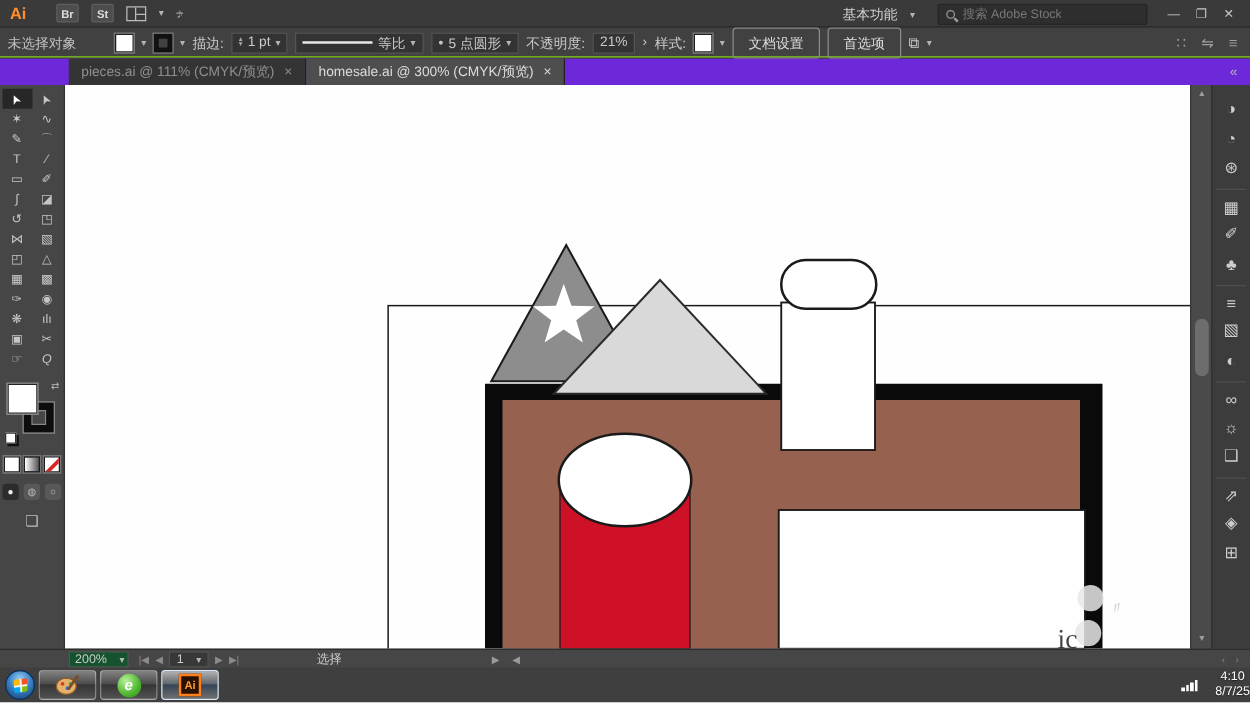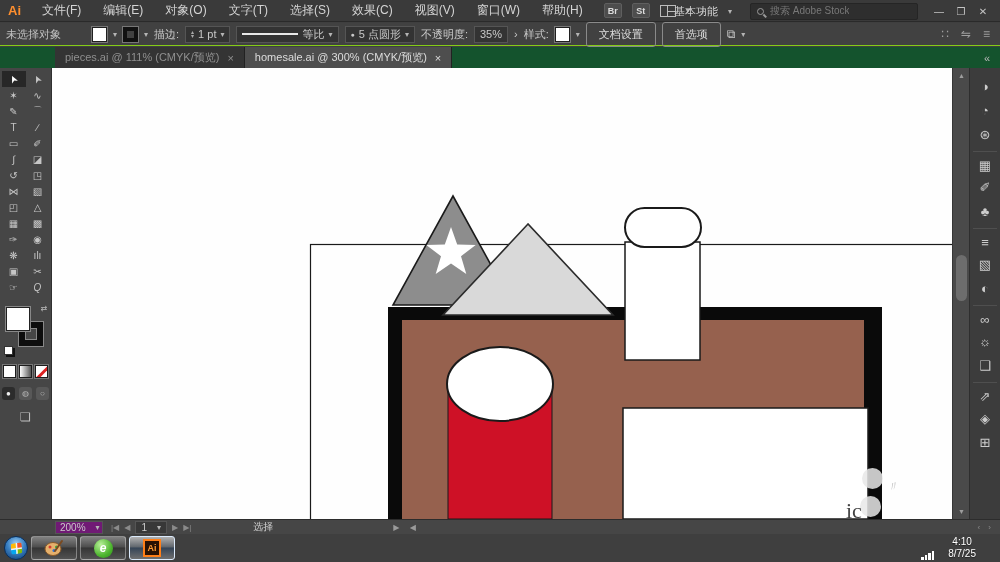--- a/index.html
+++ b/index.html
@@ -40,21 +40,21 @@
   .swatch-stroke { width:15px; height:15px; border:4px solid #111; background:#414141; outline:1px solid #777; }
   .cb-field { background:#333; border:1px solid #555; height:17px; display:flex; align-items:center; padding:0 5px; gap:4px; }
   .stepper { display:flex; flex-direction:column; line-height:4px; font-size:6px; color:#aaa; }
   .strokeline { width:56px; height:2px; background:#e8e8e8; }
   .dot { font-size:7px; }
   .cb-btn { border:1px solid #8a8a8a; border-radius:3px; padding:4px 12px; color:#ddd; font-size:11px; background:transparent; }
   .transform-ic { color:#c9c9c9; font-size:12px; }
   .cb-right { margin-left:auto; display:flex; gap:12px; align-items:center; color:#9f9f9f; padding-right:4px; font-size:12px; }
 
   
-  .tabbar { position:absolute; left:0; top:47px; width:1000px; height:21px; background:#14532d;
+  .tabbar { position:absolute; left:0; top:47px; width:1000px; height:21px; background:#6d28d9;
     display:flex; align-items:flex-end; padding-left:55px; }
   .tab { height:21px; display:flex; align-items:center; gap:8px; padding:0 10px; font-size:11px;
     border-right:1px solid #222; white-space:nowrap; }
   .tab.inactive { background:#343434; color:#8f8f8f; }
   .tab.active { background:#4e4e4e; color:#dcdcdc; }
   .tab-close { font-size:11px; color:inherit; }
   .collapse-panels { margin-left:auto; color:#b9b9b9; font-size:11px; padding:0 10px 4px 0; }
 
   
   .toolbar { position:absolute; left:0; top:68px; width:52px; height:451px; background:#464646; border-right:1px solid #303030; }
@@ -92,21 +92,21 @@
   
   .dock { position:absolute; left:969px; top:68px; width:31px; height:451px; background:#3c3c3c; border-left:1px solid #2e2e2e; }
   #dock-icons { display:flex; flex-direction:column; align-items:center; padding-top:6px; }
   .panel-btn { width:24px; height:24px; display:flex; align-items:center; justify-content:center; color:#cdcdcd; font-size:13px; }
   .panel-btn.new-group { border-top:1px solid #4f4f4f; margin-top:5px; padding-top:4px; }
   #dock-icons .panel-btn:first-child { border-top:none; margin-top:0; padding-top:0; }
 
   
   .statusbar { position:absolute; left:0; top:519px; width:1000px; height:15px; background:#464646;
     border-top:1px solid #2c2c2c; display:flex; align-items:center; color:#c9c9c9; font-size:10px; }
-  .sb-zoom { margin-left:55px; background:#701a75; border:1px solid #555; height:13px; display:flex; align-items:center; gap:10px; padding:0 4px; width:48px; }
+  .sb-zoom { margin-left:55px; background:#14532d; border:1px solid #555; height:13px; display:flex; align-items:center; gap:10px; padding:0 4px; width:48px; }
   .sb-nav { display:flex; align-items:center; gap:5px; margin-left:8px; color:#8a8a8a; font-size:8px; }
   .sb-board { background:#383838; border:1px solid #555; height:13px; display:flex; align-items:center; gap:10px; padding:0 5px; color:#ccc; font-size:10px; }
   .sb-tool { margin-left:62px; color:#cfcfcf; }
   .sb-arrows { margin-left:120px; color:#9a9a9a; font-size:8px; letter-spacing:4px; }
   .sb-corner { margin-left:auto; margin-right:6px; color:#8a8a8a; font-size:8px; letter-spacing:3px; }
 
   
   .watermark { position:absolute; left:820px; top:450px; width:140px; height:100px; z-index:40; pointer-events:none; }
   .wm-dot { position:absolute; width:21px; height:21px; border-radius:50%; background:#e8e8e8; opacity:.85; }
   .wm-d1 { left:42px; top:18px; } .wm-d2 { left:40px; top:46px; }
@@ -128,43 +128,32 @@
                conic-gradient(from 0deg,#f35325 0 25%,#81bc06 0 50%,#05a6f0 0 75%,#ffba08 0);
     transform:rotate(-4deg) skewY(-4deg); }
   .task-app { width:46px; height:24px; margin-left:3px; border-radius:3px; border:1px solid rgba(255,255,255,.35);
     background:linear-gradient(180deg,rgba(255,255,255,.35),rgba(255,255,255,.08) 45%,rgba(0,0,0,.15) 50%,rgba(255,255,255,.1));
     display:flex; align-items:center; justify-content:center; }
   .task-app.active { background:linear-gradient(180deg,rgba(255,255,255,.6),rgba(200,225,250,.25) 45%,rgba(30,80,140,.3) 50%,rgba(255,255,255,.25)); border-color:#dbeafb; }
   .ai-app-ic { width:18px; height:18px; background:#2a1203; border:2px solid #ff7f18; color:#ff9a33;
     font-size:9px; font-weight:bold; display:flex; align-items:center; justify-content:center; }
   .browser-ic { width:19px; height:19px; border-radius:50%; background:radial-gradient(circle at 35% 30%,#b9f09a,#4db52e 60%,#2c8c18);
     color:#fff; font-weight:bold; font-size:12px; font-style:italic; display:flex; align-items:center; justify-content:center; }
-  .tb-right { margin-left:auto; display:flex; align-items:flex-end; gap:14px; padding-right:24px; }
+  .tb-right { margin-left:auto; display:flex; align-items:center; gap:14px; padding-right:0; }
   .net-ic { display:flex; align-items:flex-end; gap:1px; }
   .net-ic i { display:block; width:2.5px; background:#fff; }
   .clock { color:#fff; font-size:10px; text-align:center; line-height:12px; text-shadow:0 1px 1px rgba(0,0,0,.5); }
 </style>
 </head>
 <body>
 
 <div id="app">
 
   <div class="menubar">
     <span class="ai-logo">Ai</span>
-    <div id="menu-items">
-        <span class="menu-item">文件(F)</span>
-        <span class="menu-item">编辑(E)</span>
-        <span class="menu-item">对象(O)</span>
-        <span class="menu-item">文字(T)</span>
-        <span class="menu-item">选择(S)</span>
-        <span class="menu-item">效果(C)</span>
-        <span class="menu-item">视图(V)</span>
-        <span class="menu-item">窗口(W)</span>
-        <span class="menu-item">帮助(H)</span>
-      </div>
     <div class="qb">
       <span class="badge">Br</span>
       <span class="badge">St</span>
       <span class="layout-ic"></span>
       <span class="caret">▾</span>
       <span class="mute">♪</span>
     </div>
     <div class="mb-right">
       <span class="workspace-btn">
         <span>基本功能</span>
@@ -202,21 +191,21 @@
       <span>等比</span>
       <span class="caret">▾</span>
     </span>
     <span class="cb-field">
       <span class="dot">●</span>
       <span>5 点圆形</span>
       <span class="caret">▾</span>
     </span>
     <span>不透明度:</span>
     <span class="cb-field">
-      <span>35%</span>
+      <span>21%</span>
     </span>
     <span>›</span>
     <span>样式:</span>
     <span class="swatch-w"></span>
     <span class="caret">▾</span>
     <button class="cb-btn">文档设置</button>
     <button class="cb-btn">首选项</button>
     <span class="transform-ic">⧉</span>
     <span class="caret">▾</span>
     <span class="cb-right">

